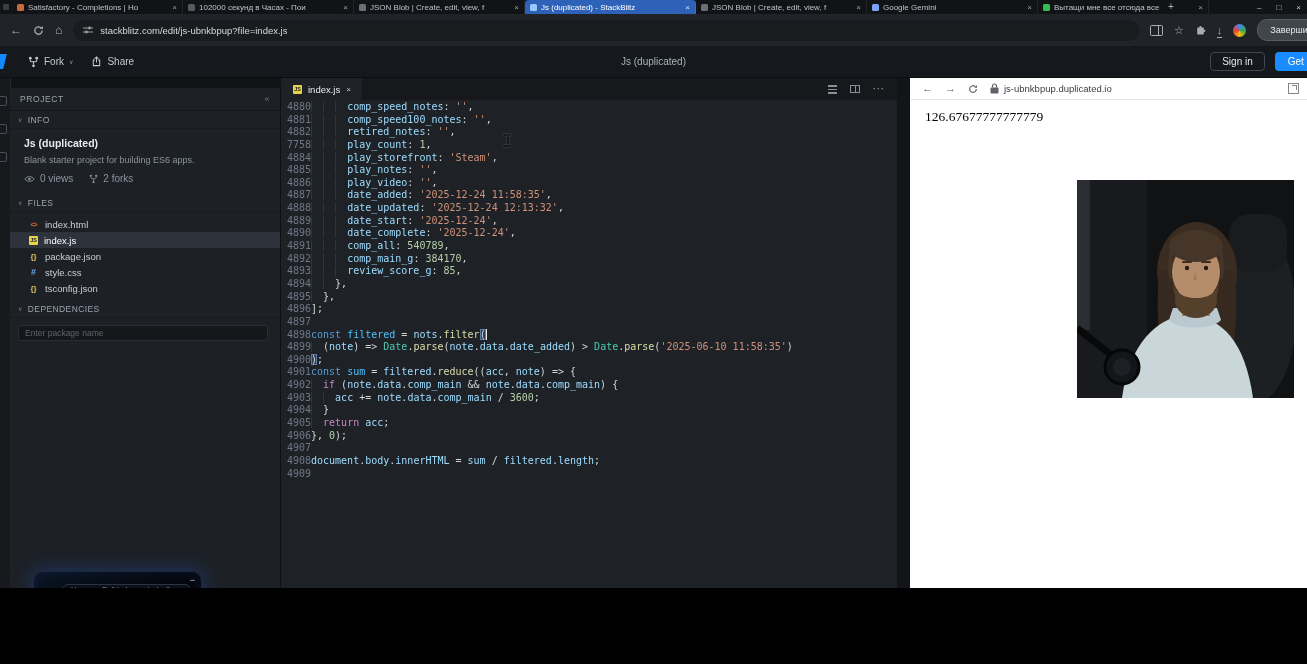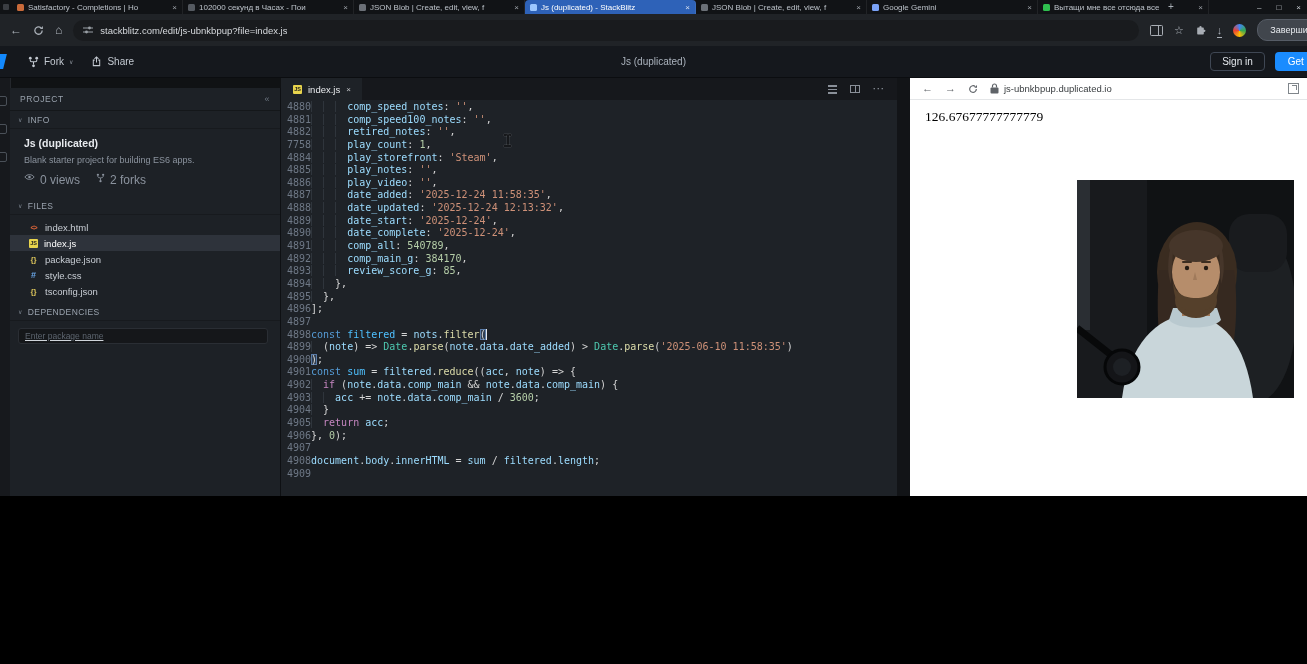--- a/index.html
+++ b/index.html
@@ -1,16 +1,16 @@
 <!DOCTYPE html>
 <html><head>
 <meta charset="utf-8">
 <style>
   html,body{margin:0;padding:0;background:#000;}
-  #screen{position:relative;width:1307px;height:496px;overflow:hidden;background:#101214;
+  #screen{position:relative;width:1307px;height:588px;overflow:hidden;background:#101214;
           font-family:"Liberation Sans",sans-serif;-webkit-font-smoothing:antialiased;}
   
   .tabbar{position:absolute;left:0;top:0;width:1307px;height:14px;background:#111316;display:flex;align-items:stretch;}
   .tabsearch{width:6px;height:6px;background:#3a3d42;border-radius:1px;margin:4px 3px 0 3px;flex:none;}
   .tabs{display:flex;width:1150px;flex:none;}
   .btab{width:160px;flex:none;display:flex;align-items:center;gap:4px;padding:0 5px;font-size:8px;color:#bdc3ca;
         border-right:1px solid rgba(255,255,255,.07);overflow:hidden;}
   .btab.active{background:#2e62b8;color:#fff;border-radius:4px 4px 0 0;}
   .fav{width:7px;height:7px;border-radius:1.5px;flex:none;}
   .btitle{white-space:nowrap;overflow:hidden;text-overflow:ellipsis;flex:1;}
@@ -48,32 +48,32 @@
            border-right:1px solid #0e1013;}
   .sbhead{height:22px;display:flex;align-items:center;justify-content:space-between;padding:0 10px;
           font-size:8.5px;letter-spacing:.6px;color:#99a2ad;border-bottom:1px solid #14171a;}
   .collapse{color:#6c7580;font-size:9px;}
   .section{height:17px;display:flex;align-items:center;gap:5px;padding:0 8px;font-size:8.5px;color:#9aa3ae;
            border-bottom:1px solid #171a1e;letter-spacing:.4px;}
   .sectionchev{font-size:6px;color:#79828d;}
   .infoblock{padding:8px 12px 10px 14px;}
   .iname{font-size:10.5px;color:#e6e9ed;font-weight:bold;margin-bottom:6px;}
   .idesc{font-size:9px;color:#8b939e;margin-bottom:8px;}
-  .istats{display:flex;gap:5px;font-size:12px;color:#8b939e;}
+  .istats{display:flex;align-items:center;gap:5px;font-size:10px;color:#8b939e;}
   .istats .gap{width:6px;}
   .filelist{padding:4px 0;}
   .frow{height:16px;display:flex;align-items:center;gap:6px;padding-left:18px;font-size:9.5px;color:#c9ced5;}
   .frow.sel{background:#2e333b;color:#fff;}
   .ficon{width:11px;text-align:center;font-weight:bold;flex:none;}
   .ficon.html{color:#e0673a;font-size:7px;letter-spacing:-1px;}
   .ficon.js{background:#e8d44d;color:#1b1b1b;font-size:5.5px;height:9px;line-height:9px;border-radius:1px;width:9px;margin-left:1px;}
   .ficon.json{color:#d8c15a;font-size:8px;}
   .ficon.css{color:#6aa7e8;font-size:9px;}
   .depinput{display:block;margin:7px 8px;width:calc(100% - 20px);height:16px;background:#15171a;border:1px solid #2a2e34;
-            border-radius:3px;color:#cfd4da;font-size:8.5px;padding:0 6px;box-sizing:border-box;font-family:inherit;text-decoration:underline;}
+            border-radius:3px;color:#cfd4da;font-size:8.5px;padding:0 6px;box-sizing:border-box;font-family:inherit;}
   .depinput::placeholder{color:#5d656f;}
   
   .editor{position:absolute;left:281px;top:78px;width:616px;height:586px;background:#1e2227;}
   .edtabs{height:22px;background:#16181c;display:flex;align-items:center;}
   .edtab{height:100%;display:flex;align-items:center;gap:6px;padding:0 11px;background:#1e2227;font-size:9.5px;color:#e8eaed;}
   .edactions{margin-left:auto;display:flex;align-items:center;gap:13px;padding-right:12px;}
   .ic-prettier{width:9px;height:9px;background:linear-gradient(#8a9099 0 1.5px,transparent 1.5px 3.5px,#8a9099 3.5px 5px,transparent 5px 7px,#8a9099 7px 8.5px);}
   .ic-split{width:10px;height:8px;border:1px solid #8a9099;box-sizing:border-box;position:relative;}
   .ic-split::after{content:"";position:absolute;left:4px;top:0;bottom:0;border-left:1px solid #8a9099;}
   .dots{color:#8a9099;font-size:9px;letter-spacing:1px;font-weight:bold;}

